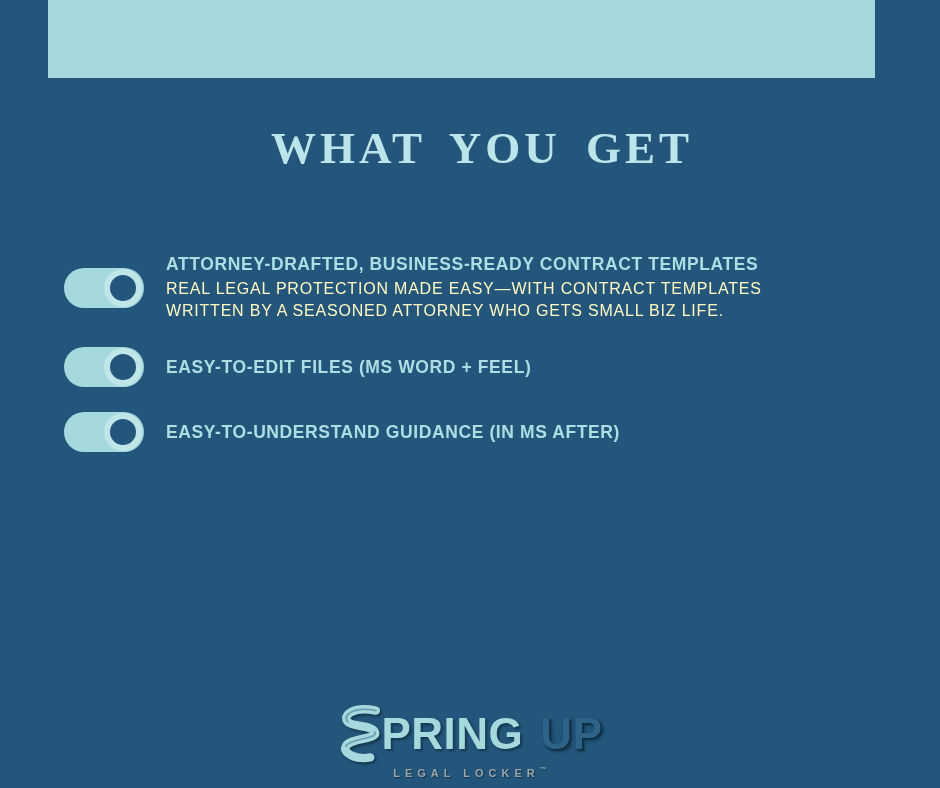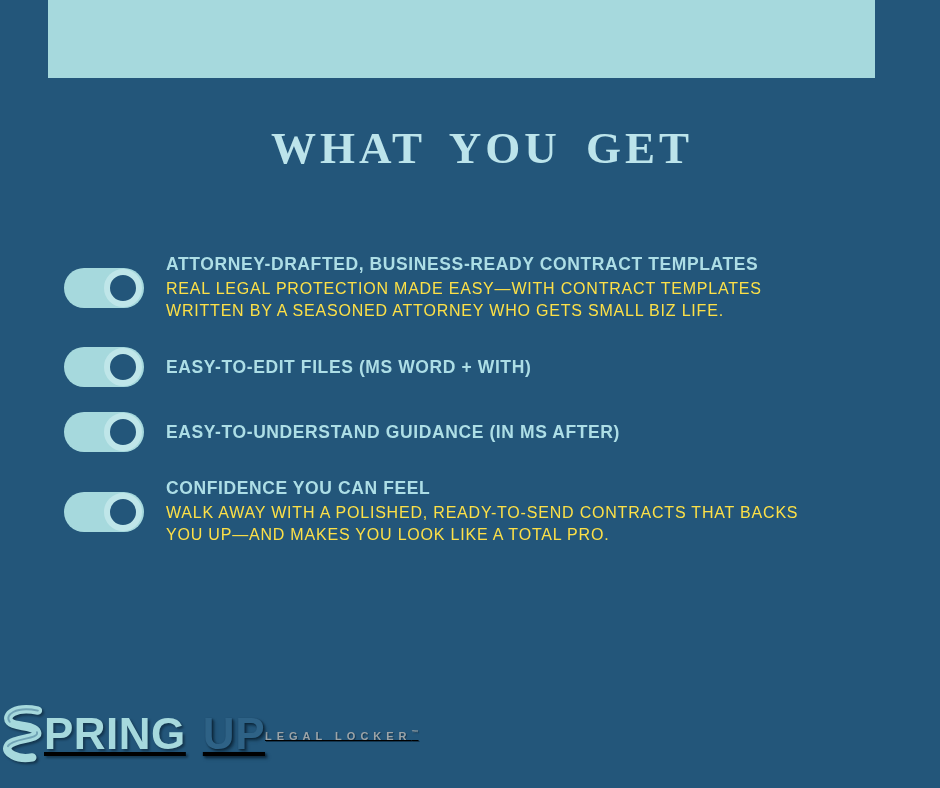--- a/index.html
+++ b/index.html
@@ -57,30 +57,30 @@
 
   .feature-text { margin-left: 22px; width: 648px; }
   .feature-title {
     font-size: 17.5px; font-weight: 700;
     color: #addee6;
     letter-spacing: 0.6px;
     line-height: 23px;
   }
   .feature-desc {
     font-size: 16px;
-    color: #fde047;
+    color: #fef9c3;
     letter-spacing: 0.8px;
     line-height: 22px;
     margin-top: 2px;
   }
 
   
   .logo {
     position: absolute; top: 704px; left: 0; width: 100%;
-    display: flex; align-items: center; text-decoration: underline;
+    display: flex; flex-direction: column; align-items: center;
   }
   .logo-row {
     display: flex; align-items: center;
     filter: drop-shadow(2px 2px 1px rgba(8, 30, 46, 0.55));
   }
   .spring-svg { width: 42px; height: 60px; margin-right: 2px; }
   .brand-light {
     font-size: 44px; font-weight: 700;
     color: #a6d9dd; letter-spacing: 0.5px;
     line-height: 1;
@@ -119,42 +119,33 @@
       <div class="feature-desc">REAL LEGAL PROTECTION MADE EASY—WITH CONTRACT TEMPLATES WRITTEN BY A SEASONED ATTORNEY WHO GETS SMALL BIZ LIFE.</div>
     </div>
   </div>
 
 
   <div class="feature-row">
     <div class="toggle" role="switch" aria-checked="true">
       <div class="knob"></div>
     </div>
     <div class="feature-text">
-      <div class="feature-title">EASY-TO-EDIT FILES (MS WORD + WITH)</div>
+      <div class="feature-title">EASY-TO-EDIT FILES (MS WORD + FEEL)</div>
     </div>
   </div>
 
   <div class="feature-row">
     <div class="toggle" role="switch" aria-checked="true">
       <div class="knob"></div>
     </div>
     <div class="feature-text">
       <div class="feature-title">EASY-TO-UNDERSTAND GUIDANCE (IN MS AFTER)</div>
     </div>
   </div>
 
-  <div class="feature-row">
-    <div class="toggle" role="switch" aria-checked="true">
-      <div class="knob"></div>
-    </div>
-    <div class="feature-text">
-      <div class="feature-title">CONFIDENCE YOU CAN FEEL</div>
-      <div class="feature-desc">WALK AWAY WITH A POLISHED, READY-TO-SEND CONTRACTS THAT BACKS YOU UP—AND MAKES YOU LOOK LIKE A TOTAL PRO.</div>
-    </div>
-  </div>
 
 </div>
 
 <div class="logo">
   <div class="logo-row">
     <svg class="spring-svg" viewBox="0 0 44 64" aria-hidden="true">
       <path d="M40 7 C16 2 4 12 10 19 C15 25 36 22 39 30 C42 38 13 36 8 45 C4 52 18 60 34 57" stroke="#a6d9dd" stroke-width="9" fill="none" stroke-linecap="round"></path>
       <path d="M40 7 C16 2 4 12 10 19 M39 30 C42 38 13 36 8 45" stroke="#2e6286" stroke-width="2" fill="none" stroke-linecap="round" opacity="0.45"></path>
     </svg>
     <span class="brand-light">PRING</span>

